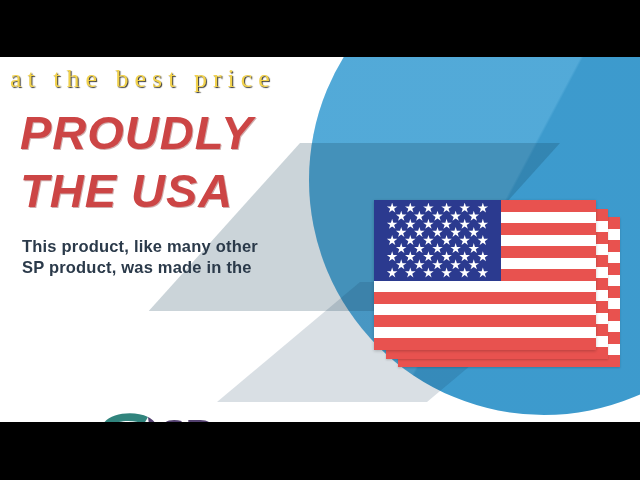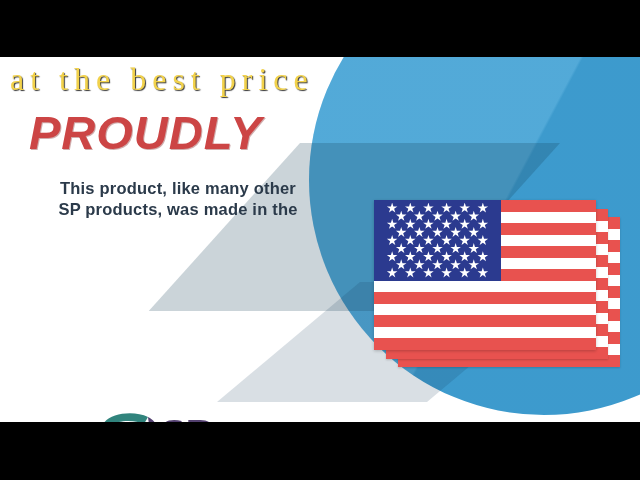--- a/index.html
+++ b/index.html
@@ -146,21 +146,21 @@
     width: 11px;
     height: 11px;
     background: #ffffff;
     clip-path: polygon(50% 0%, 61% 35%, 98% 35%, 68% 57%, 79% 91%,
                        50% 70%, 21% 91%, 32% 57%, 2% 35%, 39% 35%);
   }
 
   
   #text-block {
     position: absolute;
-    left: 13px;
+    left: 4px;
     top: 0;
     width: 330px;
     z-index: 10;
   }
   .headline {
     font-family: "Liberation Sans", sans-serif;
     font-weight: bold;
     font-style: italic;
     font-size: 47px;
     line-height: 54px;
@@ -184,30 +184,29 @@
   #headline-3 { padding-top: 4px; }
 
   #body-text {
     margin: 0;
     padding: 18px 18px 0 18px;
     font-family: "Liberation Sans", sans-serif;
     font-size: 16.5px;
     line-height: 21px;
     font-weight: bold;
     color: #2b3a4a;
-    text-align: center;
     letter-spacing: 0.2px;
   }
   #body-text .bl { display: block; }
   #caption-text {
     position: absolute;
     left: 10px;
     top: 7px;
     font-family: "Liberation Serif", serif;
-    font-size: 32px;
+    font-size: 26px;
     line-height: 30px;
     letter-spacing: 6px;
     color: #f2d24b;
     text-shadow: 1px 1px 1px rgba(20,20,20,0.85);
     white-space: nowrap;
     z-index: 42;
   }
 
   
   #watermark {
@@ -318,23 +317,24 @@
           <div class="star" style="left: 30.7857px; top: 67.4px; background: rgb(255, 255, 255);"></div>
           <div class="star" style="left: 48.9286px; top: 67.4px; background: rgb(255, 255, 255);"></div>
           <div class="star" style="left: 67.0714px; top: 67.4px; background: rgb(255, 255, 255);"></div>
           <div class="star" style="left: 85.2143px; top: 67.4px; background: rgb(255, 255, 255);"></div>
           <div class="star" style="left: 103.357px; top: 67.4px; background: rgb(255, 255, 255);"></div>
         </div>
     </div>
 
     <div id="text-block">
       <div id="headline-1" class="headline">PROUDLY</div>
+      <div id="headline-3" class="headline">THE USA</div>
       <div id="body-text">
         <span class="bl">This product, like many other</span>
-        <span class="bl">SP products, was made in the</span>
+        <span class="bl">SP product, was made in the</span>
       </div>
     </div>
 
     <div id="watermark">
       <svg width="168" height="52" viewBox="0 0 168 52" xmlns="http://www.w3.org/2000/svg">
         <path d="M16 20 C16 5, 46 0, 62 8 L58 15 C44 9, 24 12, 24 21 Z" fill="#1f7a72" opacity="0.92"></path>
         <path d="M62 8 C78 16, 76 38, 56 44 C36 50, 14 42, 14 28 C14 22, 18 18, 24 17
                  C20 22, 22 33, 38 36 C54 39, 66 32, 64 22 C63 16, 62 8, 62 8 Z" fill="#4a3668" opacity="0.95"></path>
         <rect x="27" y="17" width="36" height="4.5" rx="2" fill="#4a3668" opacity="0.9"></rect>
         <rect x="23" y="24" width="40" height="4.5" rx="2" fill="#4a3668" opacity="0.9"></rect>

